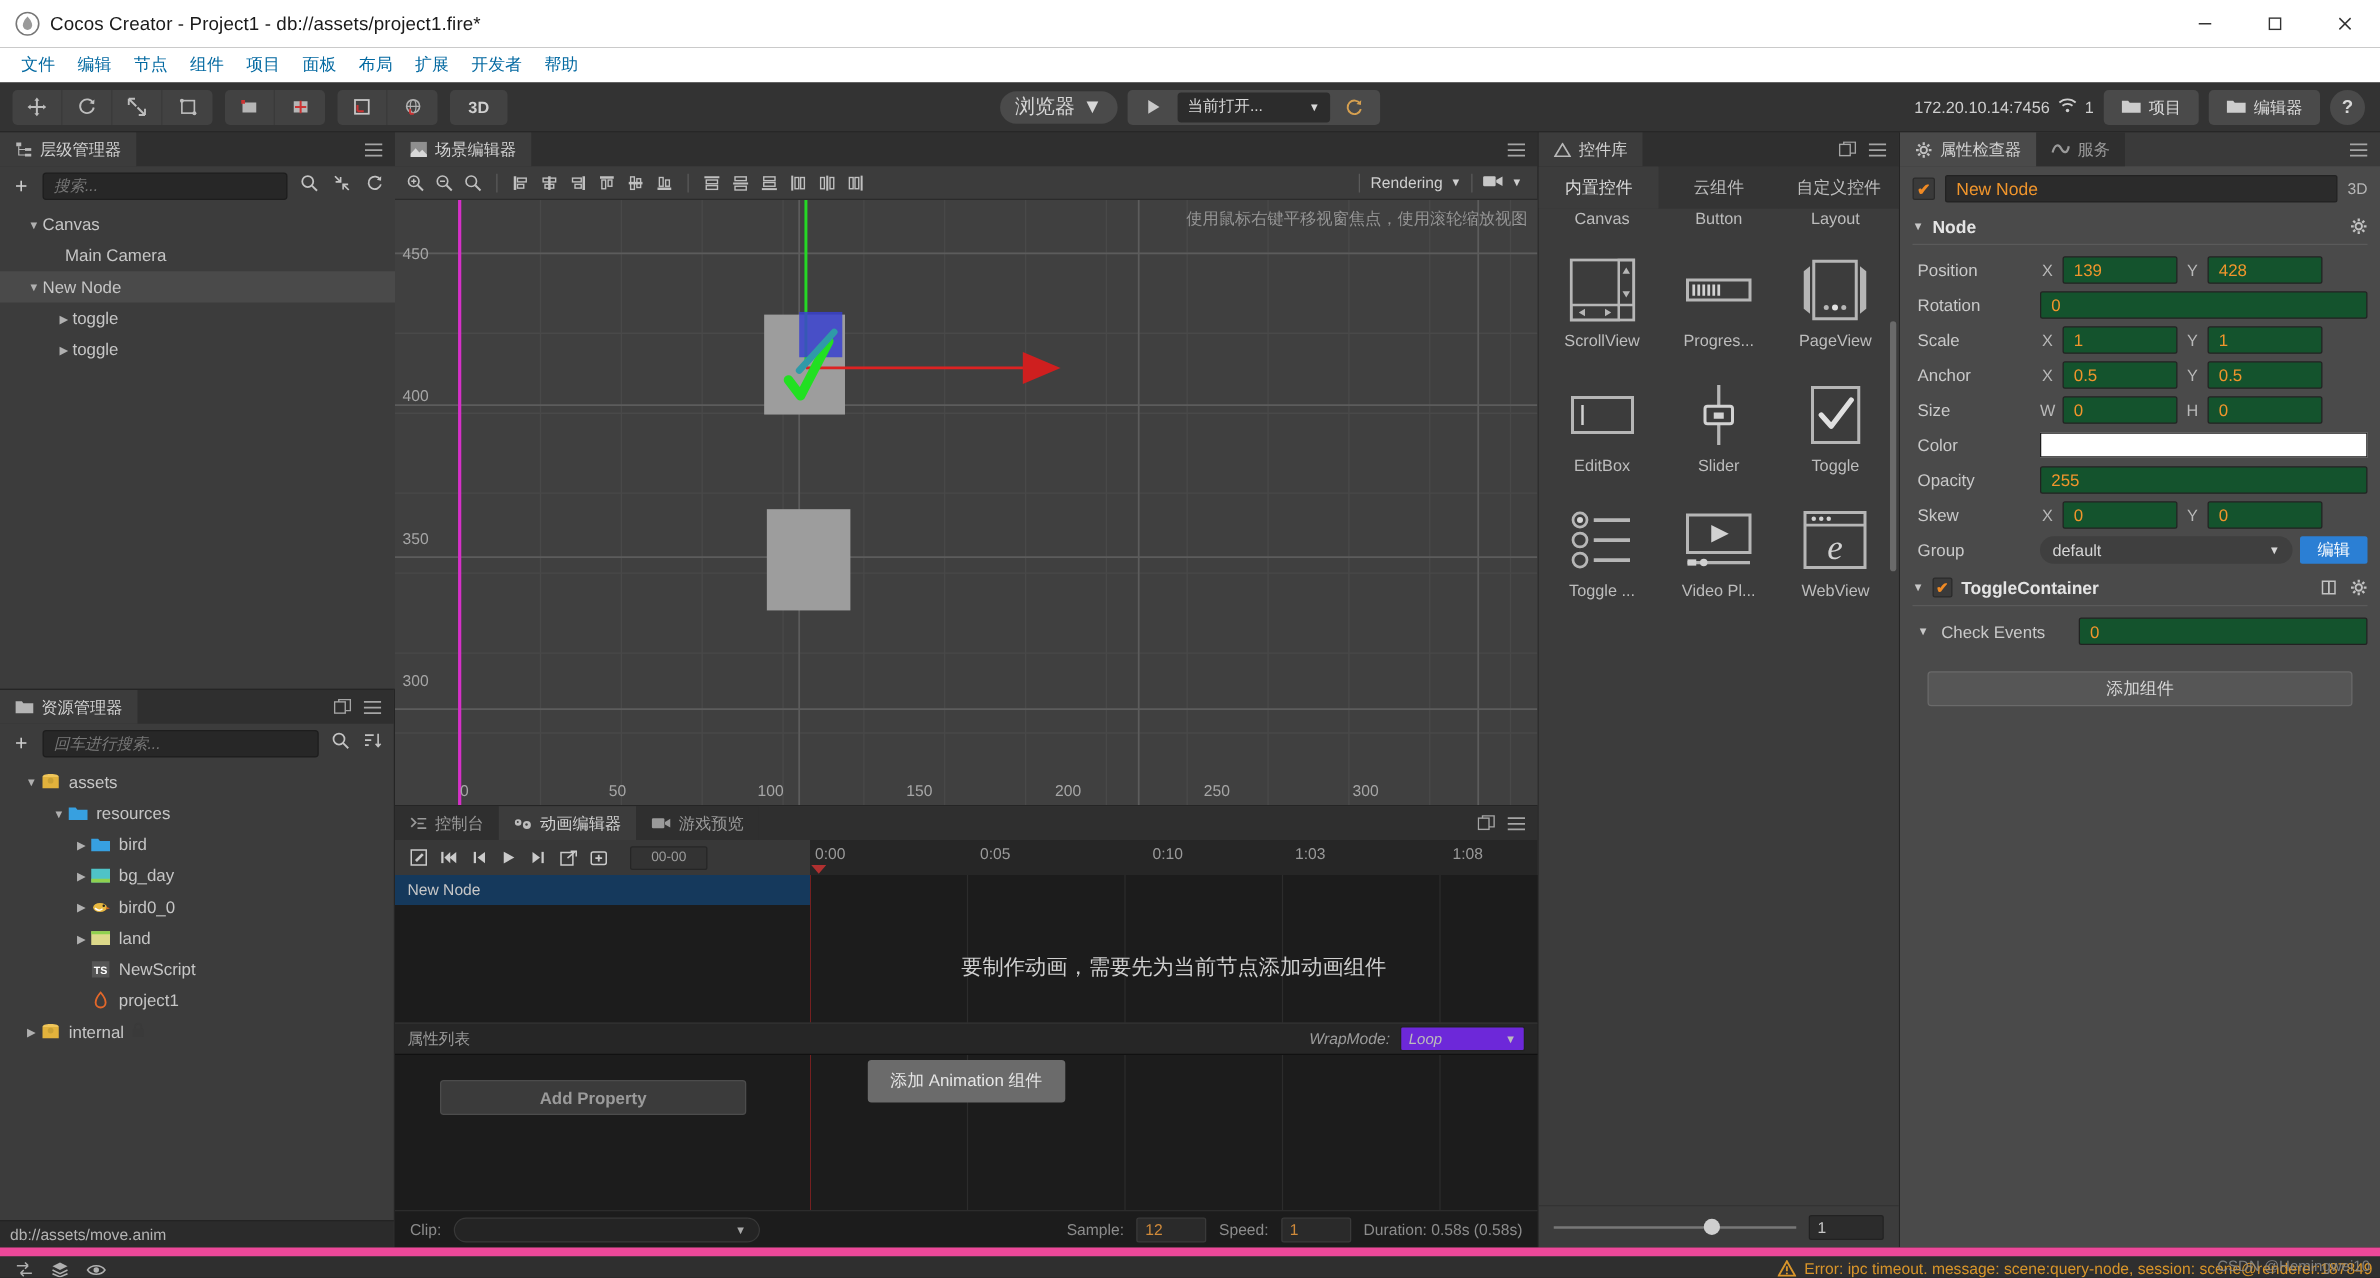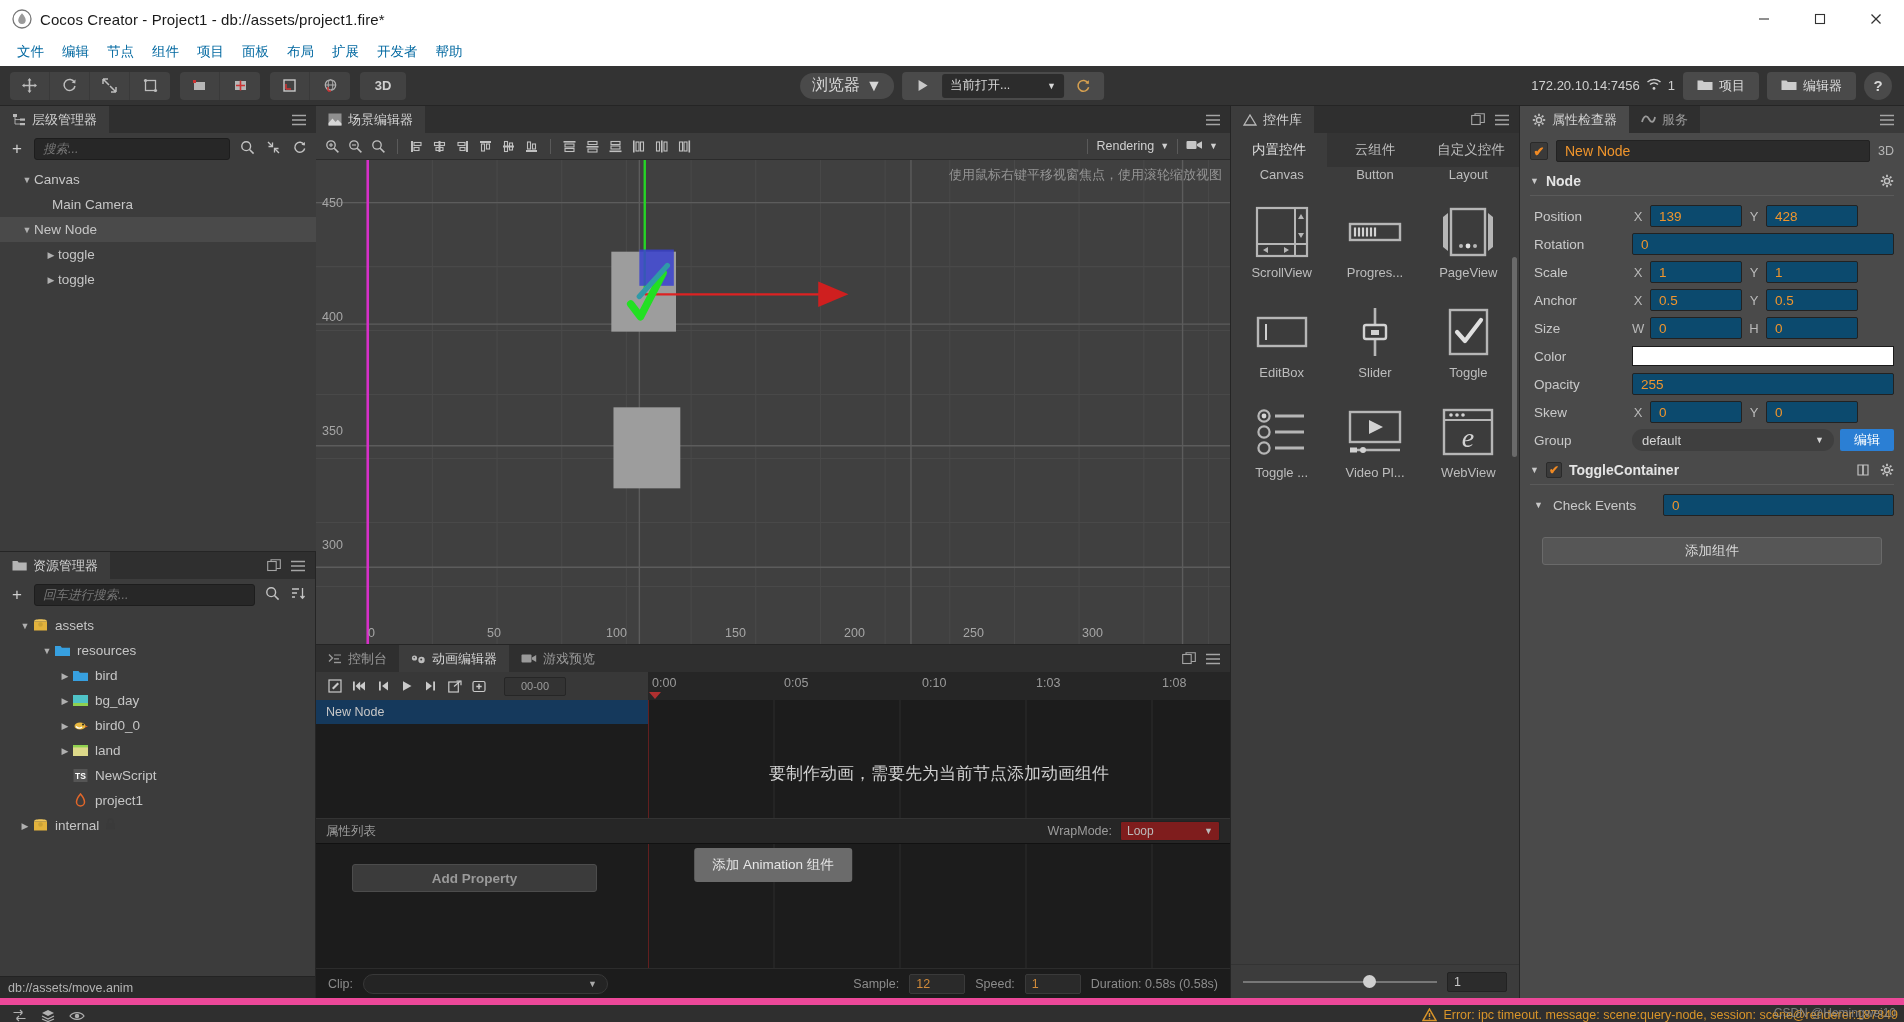--- a/index.html
+++ b/index.html
@@ -142,23 +142,23 @@
   .anim-main { flex: 1 1 auto; display: flex; min-height: 0; position: relative; }
   .track-col { width: 332px; flex: 0 0 332px; background:#1c1c1c; }
   .track-row { height: 24px; background:#15395c; color:#c7c7c7; font-size:12.5px; display:flex; align-items:center; padding-left:10px; }
   .anim-canvas { flex: 1 1 auto; position: relative; background:#1c1c1c; }
   .big-hint { position:absolute; left:0; right:0; top: 62px; text-align:center; color:#d0d0d0; font-size:17px; }
   .propbar {
     position:absolute; left:0; right:0; top: 118px; height:26px; background:#262626;
     display:flex; align-items:center; padding: 0 10px; font-size:12.5px; color:#9c9c9c;
     border-top:1px solid #333; border-bottom:1px solid #111;
   }
-  .wrapmode { margin-left:auto; display:flex; align-items:center; gap:8px; }
+  .wrapmode { margin-left:auto; display:flex; align-items:center; gap:8px;font-style:italic; }
   .wrapsel {
-    background:#7f1d1d; border:1px solid #222; border-radius:2px; width:100px; height:20px;
+    background:#6d28d9; border:1px solid #222; border-radius:2px; width:100px; height:20px;
     display:flex; align-items:center; padding:0 6px; color:#bbb; font-size:12px;
   }
   .wrapsel .caret { margin-left:auto; font-size:9px; }
   .addprop {
     position:absolute; left: 36px; top: 164px; width:245px; height:28px;
     background:#3b3b3b; border:1px solid #4c4c4c; border-radius:3px; color:#9a9a9a;
     display:flex; align-items:center; justify-content:center; font-size:13.5px; font-weight:bold;
   }
   .add-anim-btn {
     position:absolute; left: 50%; transform: translateX(-50%); top: 148px;
@@ -215,21 +215,21 @@
   }
   .lbl3d { color:#b6b6b6; font-size:12.5px; }
   .sect-head { display:flex; align-items:center; gap:7px; padding: 4px 10px; }
   .sect-title { color:#e4e4e4; font-size:14px; font-weight:bold; }
   .sect-icons { margin-left:auto; display:flex; gap:10px; color:#c2c2c2; }
   .sect-rule { height:1px; background:#5a5a5a; margin: 2px 10px 6px 10px; }
   .prow { display:flex; align-items:center; height:28px; padding: 0 10px 0 14px; gap: 6px; }
   .plabel { width: 92px; color:#c9c9c9; font-size:13.5px; }
   .axis { color:#b9b9b9; font-size:13px; width:12px; text-align:center; }
   .field {
-    background:#0c4a6e; border:1px solid #222; border-radius:2px; height:22px;
+    background:#14532d; border:1px solid #222; border-radius:2px; height:22px;
     color:#f0952c; font-size:13.5px; display:flex; align-items:center; padding:0 8px;
   }
   .field.half { width: 92px; }
   .field.full { flex:1; }
   .swatch { flex:1; height:20px; background:#fff; border:1px solid #1c1c1c; }
   .grp-sel {
     flex:1; height:22px; background:#3f3f3f; border-radius:11px; display:flex; align-items:center;
     padding: 0 10px; color:#d6d6d6; font-size:13px;
   }
   .grp-sel .caret { margin-left:auto; font-size:9px; }

